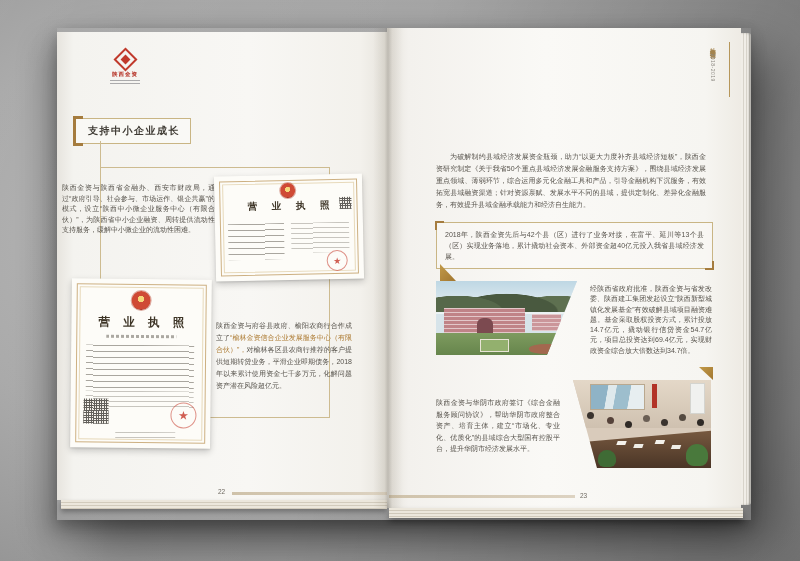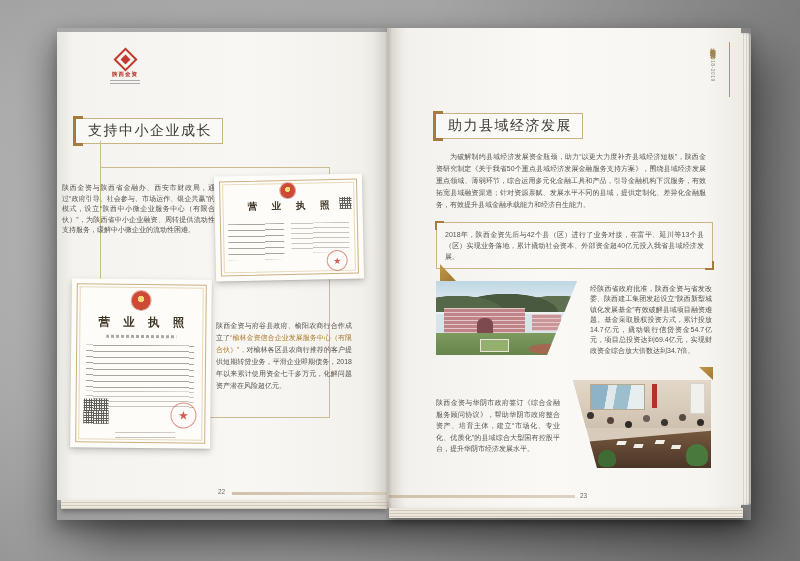--- a/index.html
+++ b/index.html
@@ -24,21 +24,21 @@
     background:repeating-linear-gradient(to bottom,#ece7dc 0 2px,#d2cbbc 2px 3px);
     box-shadow:0 3px 5px rgba(0,0,0,0.3);}
   .stack-right{position:absolute;left:332px;top:480px;width:354px;height:10px;
     background:repeating-linear-gradient(to bottom,#ece7dc 0 2px,#d0c9ba 2px 3px);
     box-shadow:0 4px 6px rgba(0,0,0,0.32);}
 
   
   .body-text{font-size:7px;line-height:10.5px;color:#57534c;text-align:justify;word-break:break-all;}
   .sec-title{position:absolute;height:26px;border:1px solid #c9b584;background:rgba(252,251,248,0.6);
     display:flex;align-items:center;padding:0 10px 0 12px;
-    font-size:14px;font-weight:normal;letter-spacing:1.5px;color:#3e3a33;white-space:nowrap;}
+    font-size:10px;font-weight:bold;letter-spacing:1.5px;color:#3e3a33;white-space:nowrap;}
   .sec-title::before{content:"";position:absolute;left:-3px;top:-3px;bottom:-3px;width:7px;
     border-left:3px solid #a57c3e;border-top:3px solid #a57c3e;border-bottom:3px solid #a57c3e;}
   .pagenum{position:absolute;font-size:6.5px;color:#6f6a62;}
   .foot-rule{position:absolute;height:2.5px;background:linear-gradient(to right,#cfc2aa,#ddd3c2);}
 
   
   .logo{position:absolute;left:50px;top:19px;width:36px;text-align:center;}
   .logo-mark{position:relative;width:17px;height:17px;margin:0 auto;transform:rotate(45deg);
     border:2px solid #c0392b;background:
       linear-gradient(45deg,#c0392b 0 100%) center/7px 7px no-repeat;}
@@ -186,21 +186,20 @@
     </div>
 
     <div class="page page-right">
 
       <div class="side-line"></div>
       <div class="side-text">
         <span class="side-label">社会责任报告</span>
         <span class="side-years">2018-2019</span>
       </div>
 
-      <div class="sec-title" style="left:48px;top:85px;">助力县域经济发展</div>
 
       <div class="rp-para1 body-text">为破解制约县域经济发展资金瓶颈，助力“以更大力度补齐县域经济短板”，陕西金资研究制定《关于我省50个重点县域经济发展金融服务支持方案》，围绕县域经济发展重点领域、薄弱环节，综合运用多元化金融工具和产品，引导金融机构下沉服务，有效拓宽县域融资渠道；针对资源禀赋、发展水平不同的县域，提供定制化、差异化金融服务，有效提升县域金融承载能力和经济自生能力。</div>
 
       <div class="callout body-text">2018年，陕西金资先后与42个县（区）进行了业务对接，在富平、延川等13个县（区）实现业务落地，累计撬动社会资本、外部资金超40亿元投入我省县域经济发展。</div>
 
       <div class="tri tri-a"></div>
 
       <div class="photo photo-campus">
         <div class="pc-sky"></div>
         <div class="pc-mtn"></div>

